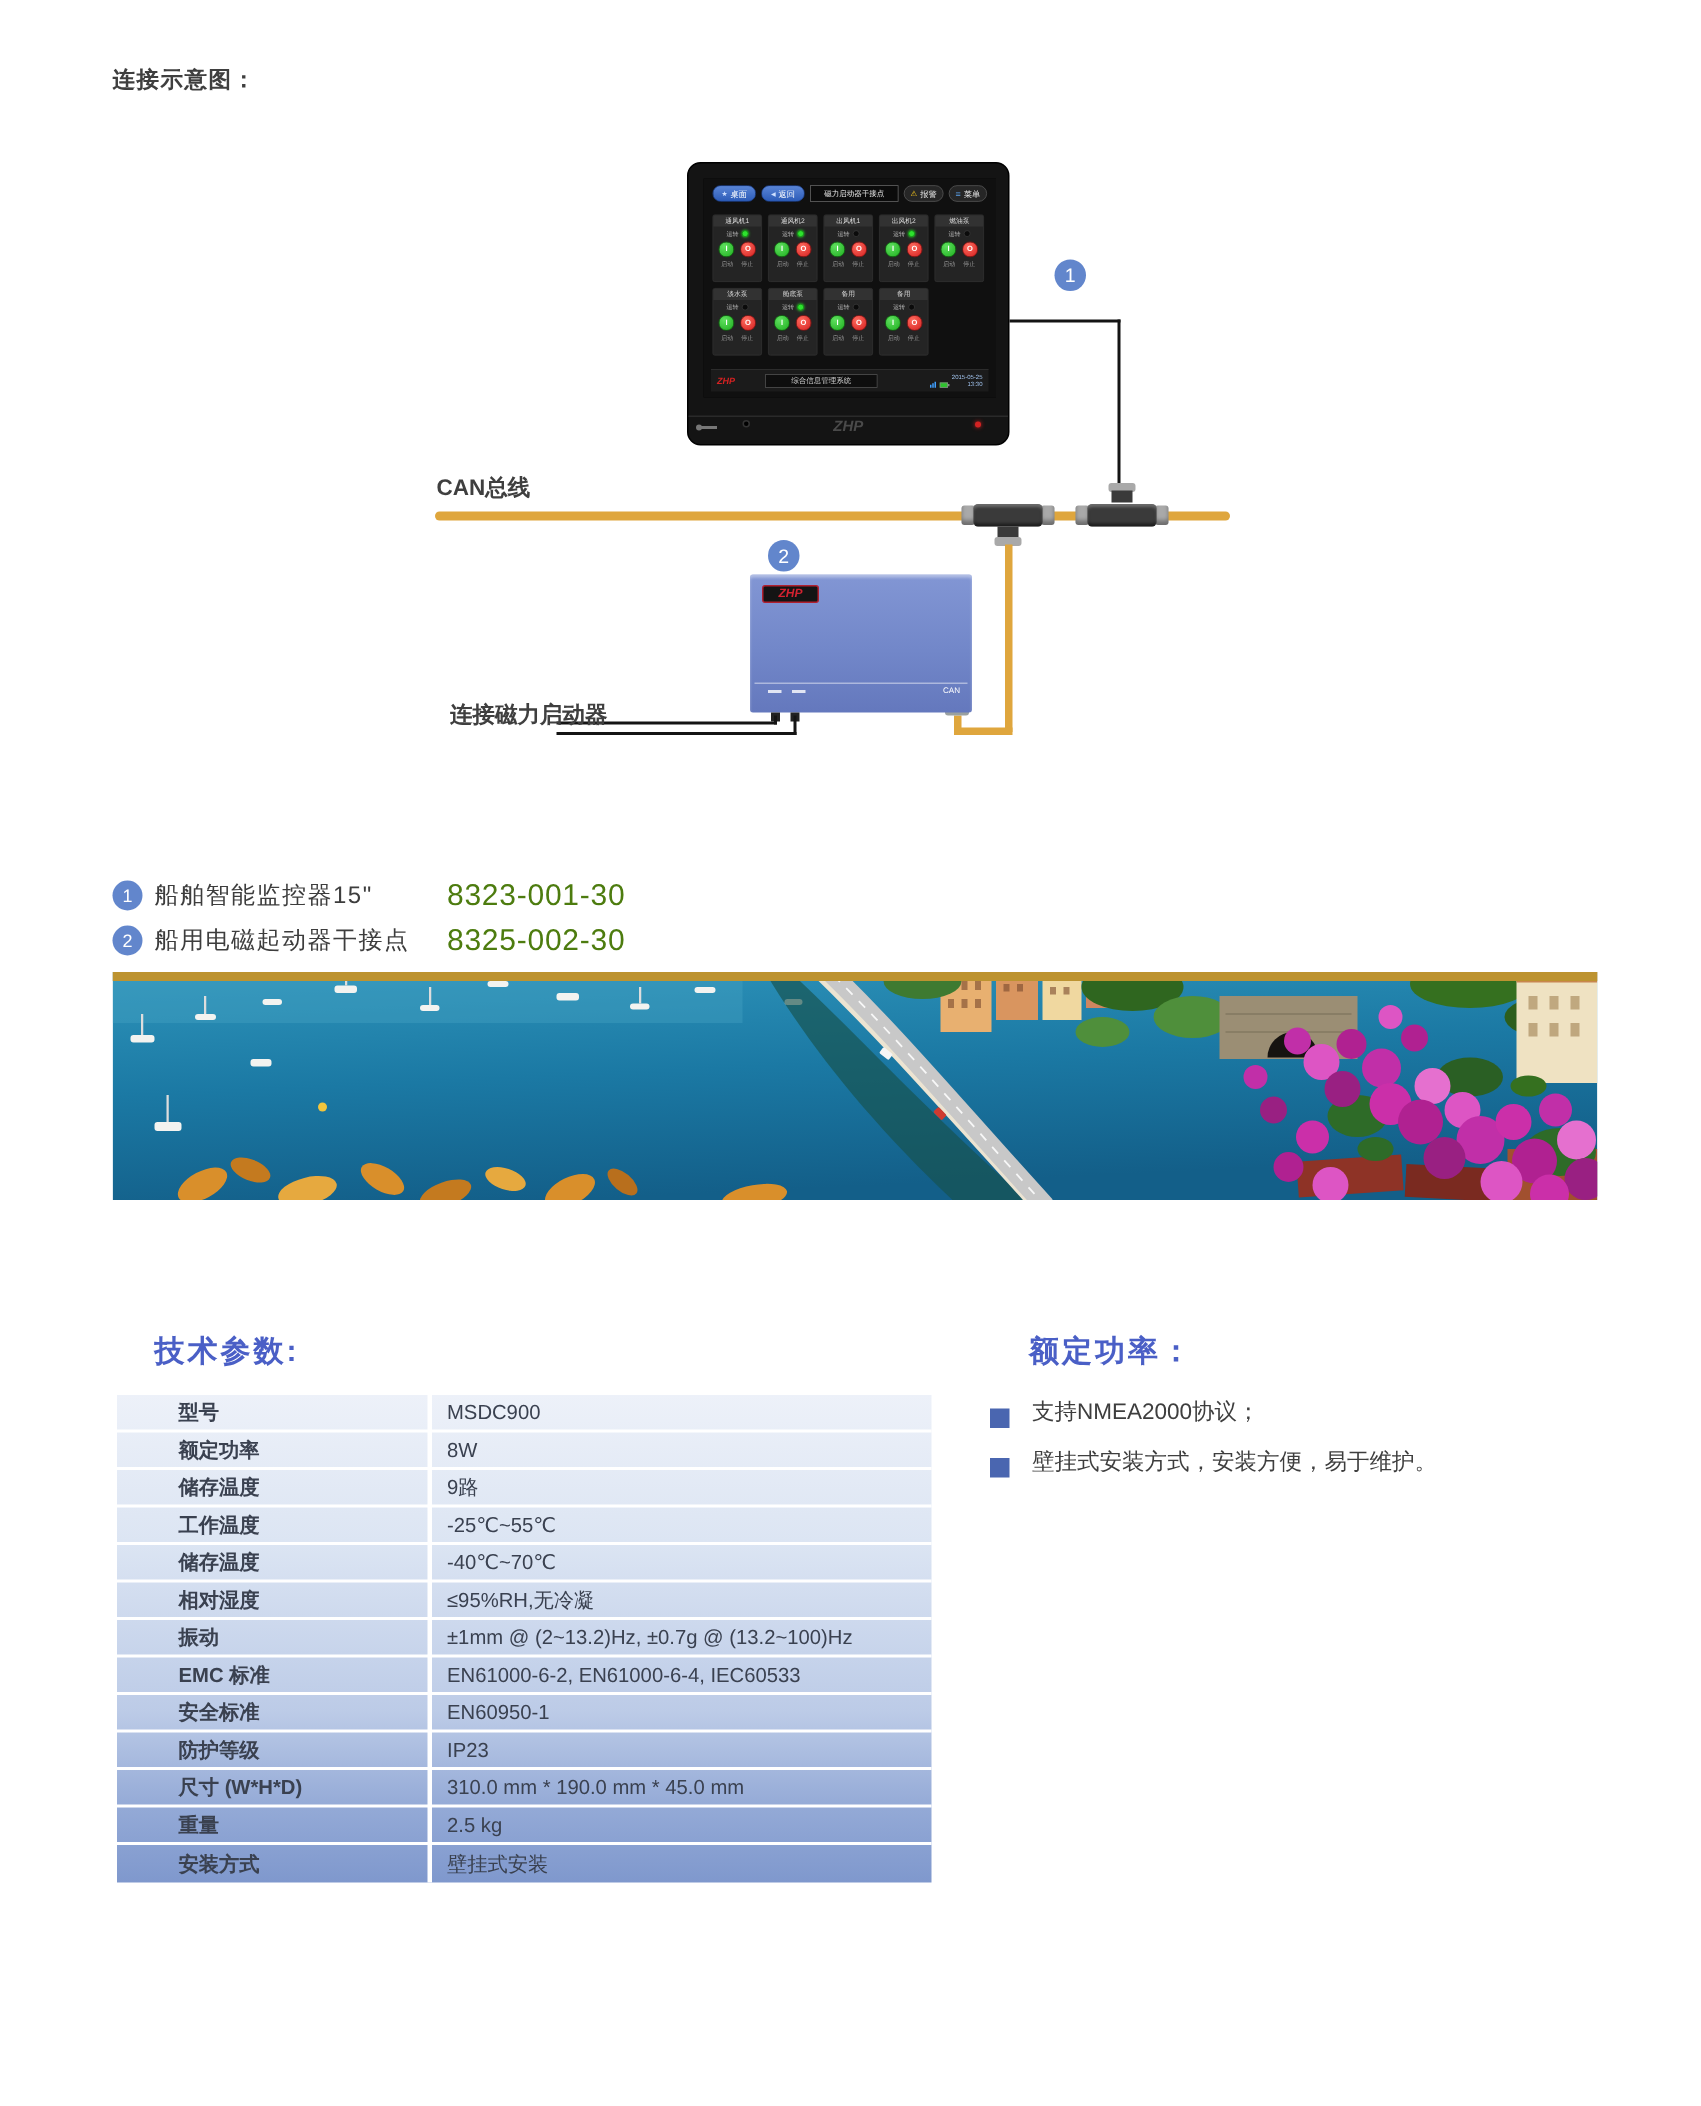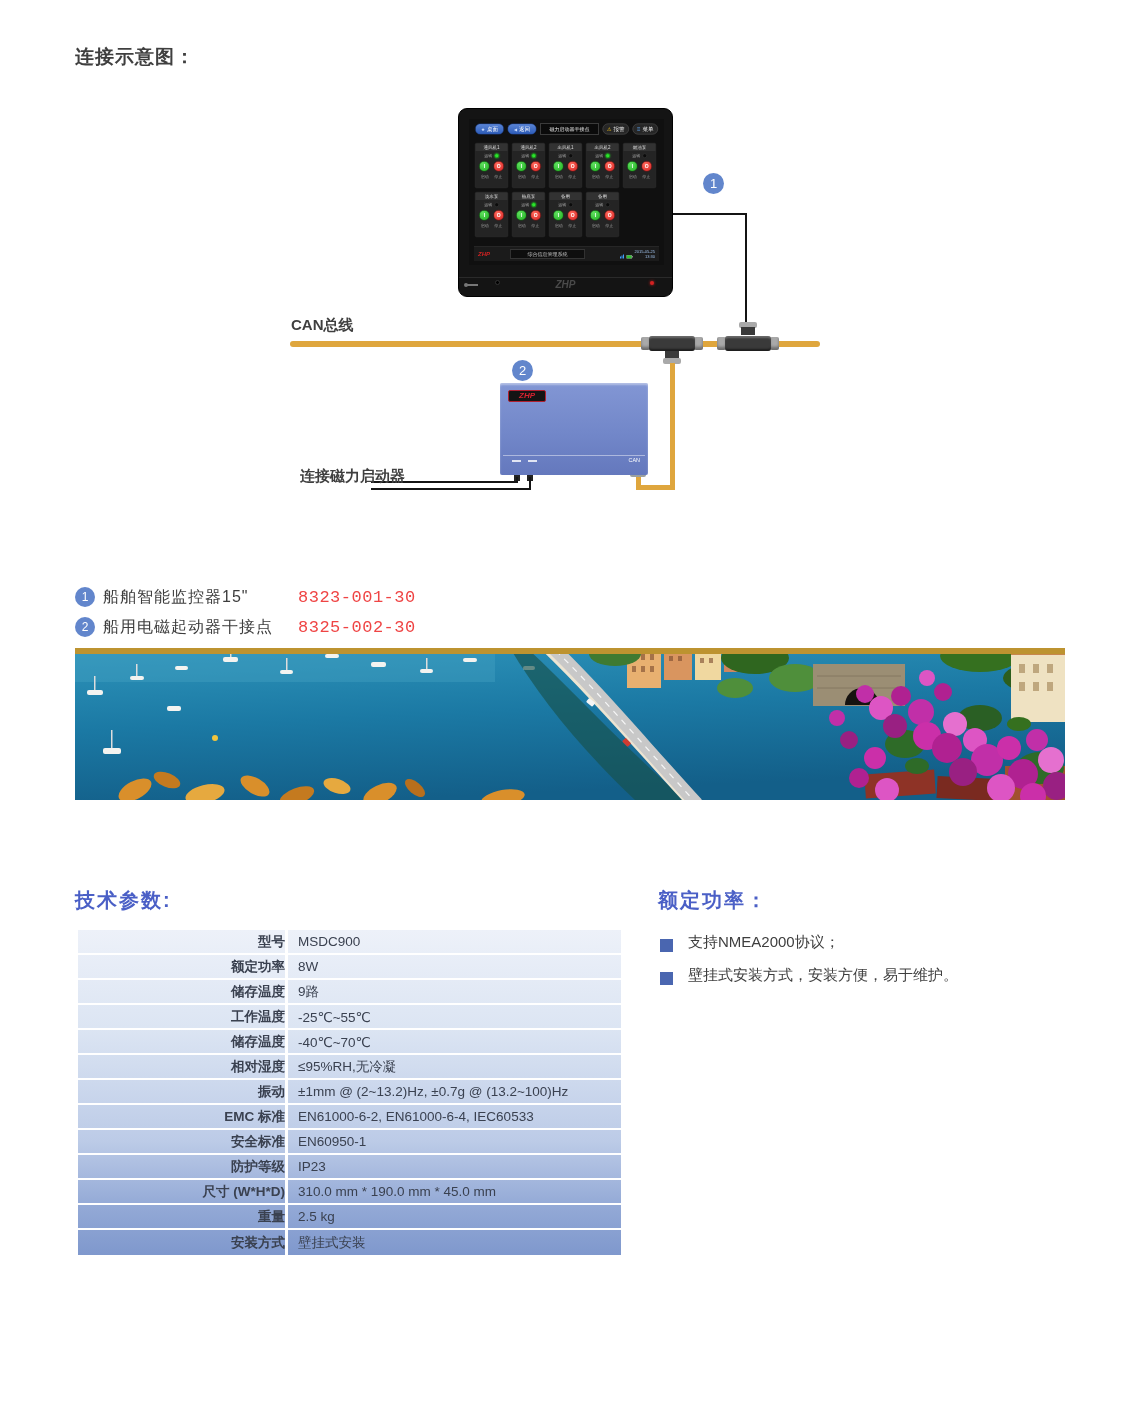--- a/index.html
+++ b/index.html
@@ -1,21 +1,21 @@
 <!DOCTYPE html>
 <html><head>
 <meta charset="utf-8">
 <style>
   * { margin:0; padding:0; box-sizing:border-box; }
   body { background:#ffffff; font-family:"Liberation Sans","DejaVu Sans",sans-serif; }
   .page { position:relative; width:1134px; height:1404px; background:#fff; overflow:hidden; }
 
   
-  .diagram-title { position:absolute; left:75px; top:44px; font-size:19px; font-weight:bold; color:#3f3f3f; letter-spacing:1px; }
-  .section-title { position:absolute; font-size:20px; font-weight:bold; color:#4a5fc6; letter-spacing:2px; }
+  .diagram-title { position:absolute; left:75px; top:44px; font-size:15px; font-weight:bold; color:#3f3f3f; letter-spacing:1px; }
+  .section-title { position:absolute; font-size:20px; font-weight:bold; color:#4a5fc6; letter-spacing:2px;margin-left:28px; }
 
   
   .monitor { position:absolute; left:458px; top:108px; width:215px; height:189px; background:#141414; border-radius:9px; border:1px solid #000; }
   .monitor-screen { position:absolute; left:10px; top:10px; width:195px; height:146px; background:#070707; overflow:hidden; }
   .screen-scale { width:390px; height:292px; transform:scale(0.5); transform-origin:0 0; background:#101010; position:relative; }
 
   .scr-topbar { position:absolute; left:12px; top:8px; width:366px; height:24px; display:flex; align-items:center; gap:7px; }
   .scr-btn { height:22px; border-radius:11px; color:#fff; font-size:11px; display:flex; align-items:center; justify-content:center; gap:4px; padding:0 8px; }
   .scr-btn.blue { background:linear-gradient(#5a85d6,#2d5cb8); border:1px solid #1d4390; min-width:58px; }
   .scr-btn.dark { background:#262626; border:1px solid #5a5a5a; color:#e8e8e8; min-width:46px; }
@@ -81,33 +81,33 @@
 
   .wire-black-a { position:absolute; left:371px; top:477px; width:147px; height:6px; border-right:2px solid #141414; border-bottom:2px solid #141414; }
   .wire-black-b { position:absolute; left:371px; top:477px; width:160px; height:13px; border-right:2px solid #141414; border-bottom:2px solid #141414; }
   .starter-label { position:absolute; left:300px; top:467px; font-size:15px; font-weight:bold; color:#3f3f3f; }
 
   
   .legend { position:absolute; left:75px; top:582px; }
   .legend-item { position:relative; height:30px; display:flex; align-items:center; }
   .legend-badge { width:20px; height:20px; border-radius:50%; background:#6286cc; color:#fff; font-size:12px; display:flex; align-items:center; justify-content:center; }
   .legend-name { margin-left:8px; width:170px; font-size:16px; color:#3d3d3d; letter-spacing:1px; }
-  .legend-part { margin-left:25px; font-size:17px; color:#ef4444; letter-spacing:.5px;font-family:Liberation Mono, monospace; }
+  .legend-part { margin-left:25px; font-size:20px; color:#4d7c0f; letter-spacing:.5px; }
 
   
   .photo { position:absolute; left:75px; top:648px; width:990px; height:152px; overflow:hidden; }
   .photo-topline { position:absolute; left:0; top:0; width:100%; height:6px; background:#bd9330; z-index:2; }
   .photo svg { position:absolute; left:0; top:0; }
 
   
   .spec-table { position:absolute; left:78px; top:930px; width:543px; background:linear-gradient(180deg,#edf1f9 0%,#dce5f3 30%,#bccbe7 65%,#93a9d6 85%,#7f98cd 100%); }
   .spec-col-sep { position:absolute; left:207px; top:0; bottom:0; width:3px; background:#fff; }
   .spec-row { display:flex; height:25px; align-items:center; border-bottom:2px solid #fff; }
   .spec-row:last-child { border-bottom:none; }
-  .spec-label { width:207px; padding-left:41px; font-size:13.5px; color:#3a4150; font-weight:bold;text-align:right; }
+  .spec-label { width:207px; padding-left:41px; font-size:13.5px; color:#3a4150; font-weight:bold; }
   .spec-value { padding-left:13px; font-size:13.5px; color:#3a4150; }
 
   
   .features { position:absolute; left:660px; top:932px; width:420px; }
   .feature-item { display:flex; align-items:flex-end; margin-bottom:13px; }
   .feature-bullet { width:13px; height:13px; background:#4a66b0; margin-top:3px; flex:none; }
   .feature-text { margin-left:15px; font-size:15px; color:#3e3e3e; line-height:20px; }
 </style>
 </head>
 <body>

